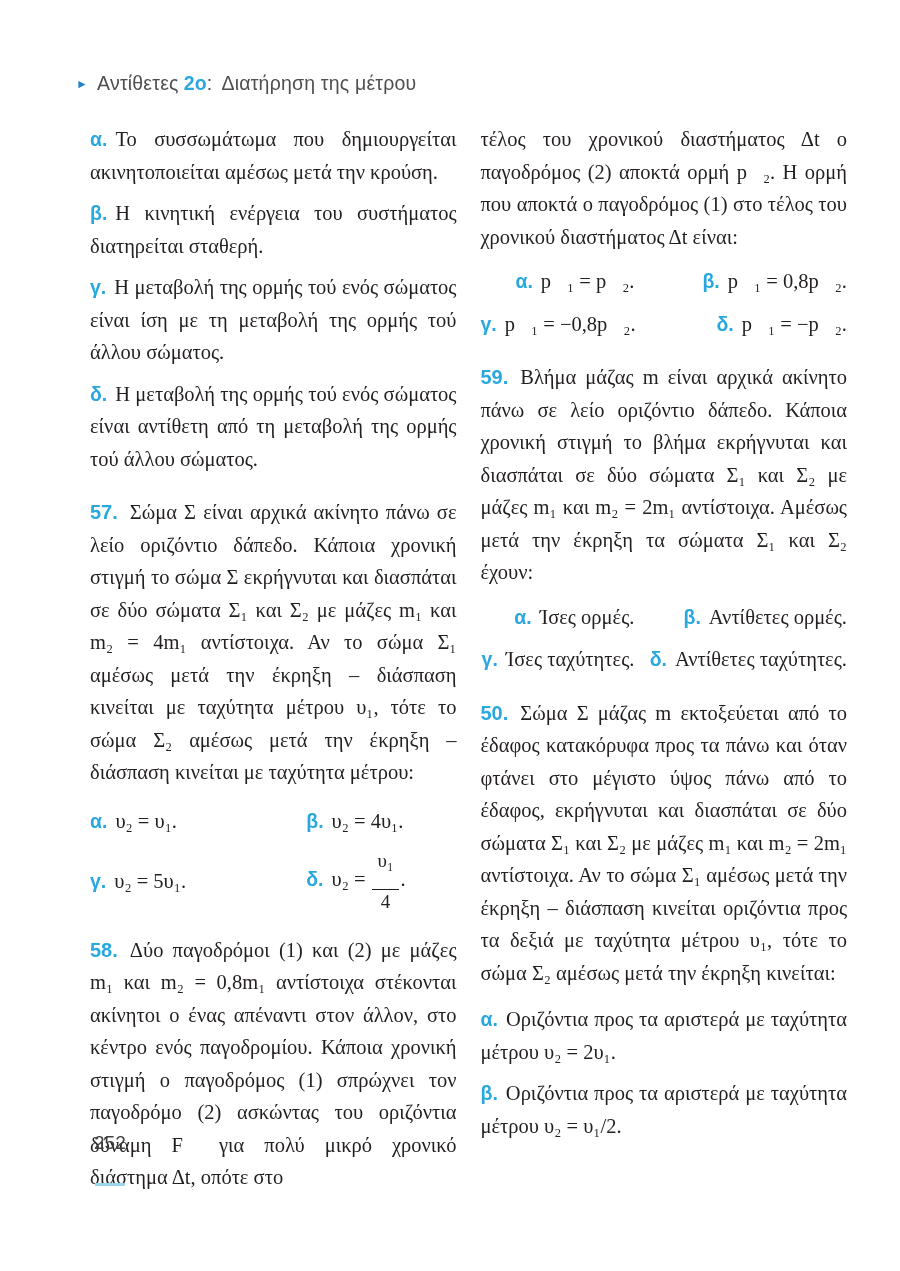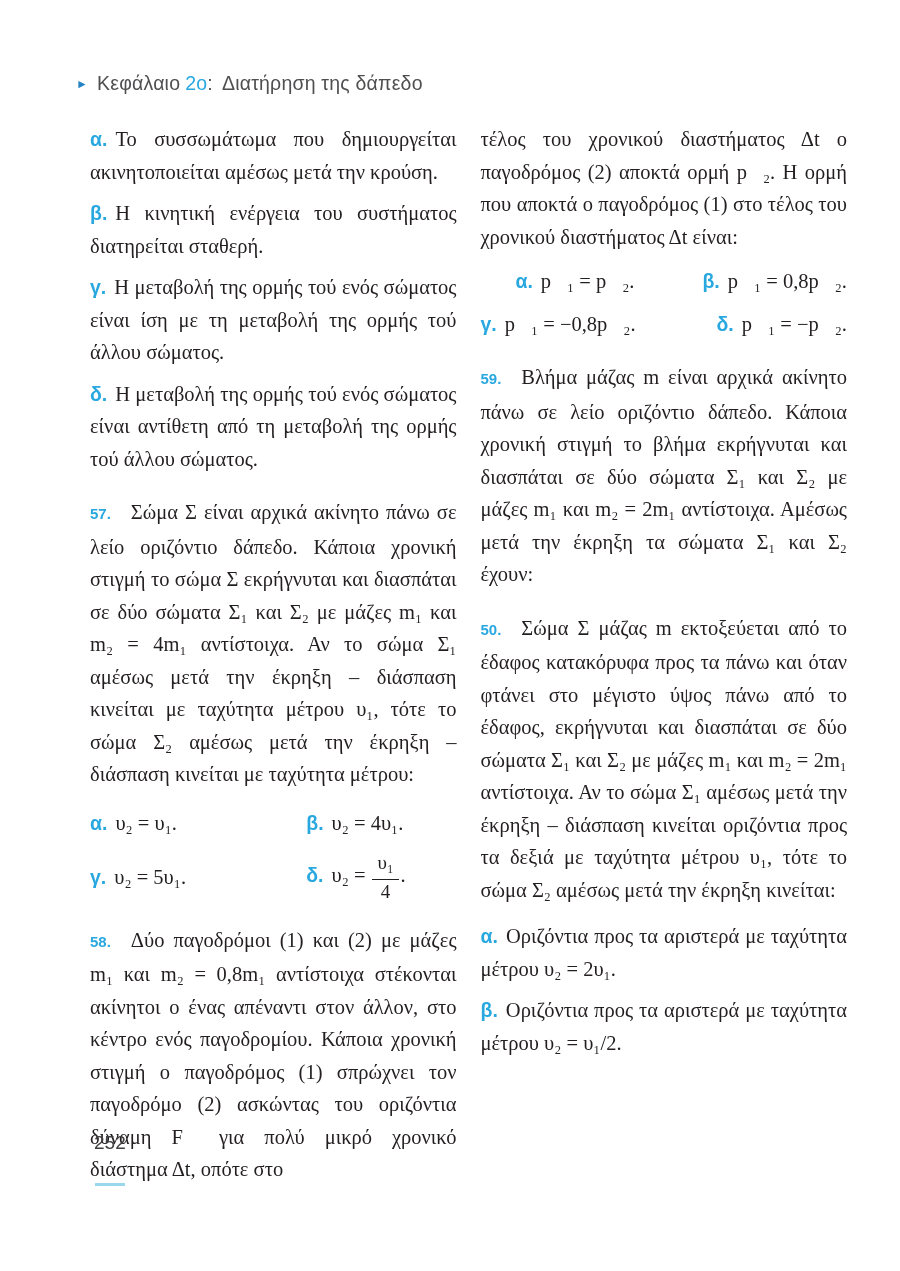--- a/index.html
+++ b/index.html
@@ -9,67 +9,67 @@
     color:var(--body_text,#231f20);
   }
   
   .page-header{
     position:absolute;top:72px;left:76px;
     font-family:"Liberation Sans","DejaVu Sans",sans-serif;
     font-size:19.5px;color:var(--header_text,#4f4f51);
     letter-spacing:.2px;white-space:nowrap;
   }
   .arrow{color:var(--arrow,#2383c5);font-size:12px;margin-right:9px;vertical-align:2px;}
-  .chap-num{color:var(--accent,#29a8e0);font-weight:normal;margin-left:5px;}
+  .chap-num{color:var(--accent,#29a8e0);font-weight:bold;margin-left:5px;}
   .chap-sep{color:var(--header_text,#4f4f51);margin-right:9px;}
   
   .columns{
     position:absolute;top:123px;left:90px;width:757px;
     display:flex;gap:24px;
   }
   .col{width:372px;font-size:20.5px;line-height:32.5px;}
   .col p{margin:0;text-align:justify;-webkit-hyphens:auto;hyphens:auto;}
   .opt-para{margin-bottom:9px !important;}
   .q-para{margin-top:21px !important;margin-bottom:9px !important;}
   .first{margin-top:0 !important;}
   .olet{
     font-family:"Liberation Sans","DejaVu Sans",sans-serif;
     font-weight:bold;color:var(--accent,#29a8e0);
     font-size:19.5px;margin-right:8px;
   }
   .qnum{
     font-family:"Liberation Sans","DejaVu Sans",sans-serif;
     font-weight:bold;color:var(--accent,#29a8e0);
-    font-size:15px;margin-right:20px;
+    font-size:20px;margin-right:12px;
   }
   
   .opts-grid{display:grid;align-items:center;margin:16px 0 4px 0;row-gap:13px;}
   .grid-57{grid-template-columns:59% 41%;}
   .grid-42{grid-template-columns:42% 58%;row-gap:10px;margin:12px 0 4px 0;text-align:right;}
   .optcell{white-space:nowrap;}
   
   .frac{
     display:inline-flex;flex-direction:column;vertical-align:middle;
     text-align:center;font-size:19px;line-height:1.15;margin:0 2px 0 7px;
   }
-  .frac .fnum{border-bottom:1.6px solid var(--body_text,#231f20);padding:0 5px 5px 5px;}
+  .frac .fnum{border-bottom:1.6px solid var(--body_text,#231f20);padding:0 5px 17px 5px;}
   .frac .fden{padding-top:1px;}
   
   .footer-rule{position:absolute;left:95px;top:1183px;width:30px;height:3px;background:var(--footer_rule,#9ad7ec);}
   .page-num{
     position:absolute;left:94px;top:1132px;
     font-family:"Liberation Sans","DejaVu Sans",sans-serif;
     font-size:19px;color:var(--page_number,#404042);
   }
 </style>
 </head>
 <body>
 
 <div class="page-header">
-  <span class="arrow">►</span><span>Κεφάλαιο</span><span class="chap-num">2ο</span><span class="chap-sep">:</span><span>Διατήρηση της δάπεδο</span>
+  <span class="arrow">►</span><span>Αντίθετες</span><span class="chap-num">2ο</span><span class="chap-sep">:</span><span>Διατήρηση της μέτρου</span>
 </div>
 
 <main class="columns">
 
   <section class="col">
 
     <p class="opt-para first">
       <b class="olet">α.</b><span>Το συσσωμάτωμα που δημιουργείται ακινητοποιείται αμέσως μετά την κρούση.</span>
     </p>
     <p class="opt-para">
@@ -128,20 +128,34 @@
       </div>
       <div class="optcell">
         <b class="olet">δ.</b><span>p⃗₁ = −p⃗₂.</span>
       </div>
     </div>
 
     <p class="q-para">
       <b class="qnum">59.</b><span>Βλήμα μάζας m είναι αρχικά ακίνητο πάνω σε λείο οριζόντιο δάπεδο. Κάποια χρονική στιγμή το βλήμα εκρήγνυται και διασπάται σε δύο σώματα Σ₁ και Σ₂ με μάζες m₁ και m₂ = 2m₁ αντίστοιχα. Αμέσως μετά την έκρηξη τα σώματα Σ₁ και Σ₂ έχουν:</span>
     </p>
 
+    <div class="opts-grid grid-42">
+      <div class="optcell">
+        <b class="olet">α.</b><span>Ίσες ορμές.</span>
+      </div>
+      <div class="optcell">
+        <b class="olet">β.</b><span>Αντίθετες ορμές.</span>
+      </div>
+      <div class="optcell">
+        <b class="olet">γ.</b><span>Ίσες ταχύτητες.</span>
+      </div>
+      <div class="optcell">
+        <b class="olet">δ.</b><span>Αντίθετες ταχύτητες.</span>
+      </div>
+    </div>
 
     <p class="q-para">
       <b class="qnum">50.</b><span>Σώμα Σ μάζας m εκτοξεύεται από το έδαφος κατακόρυφα προς τα πάνω και όταν φτάνει στο μέγιστο ύψος πάνω από το έδαφος, εκρήγνυται και διασπάται σε δύο σώματα Σ₁ και Σ₂ με μάζες m₁ και m₂ = 2m₁ αντίστοιχα. Αν το σώμα Σ₁ αμέσως μετά την έκρηξη – διάσπαση κινείται οριζόντια προς τα δεξιά με ταχύτητα μέτρου υ₁, τότε το σώμα Σ₂ αμέσως μετά την έκρηξη κινείται:</span>
     </p>
 
     <p class="opt-para" style="margin-top:14px;">
       <b class="olet">α.</b><span>Οριζόντια προς τα αριστερά με ταχύτητα μέτρου υ₂ = 2υ₁.</span>
     </p>
     <p class="opt-para">
       <b class="olet">β.</b><span>Οριζόντια προς τα αριστερά με ταχύτητα μέτρου υ₂ = υ₁/2.</span>

